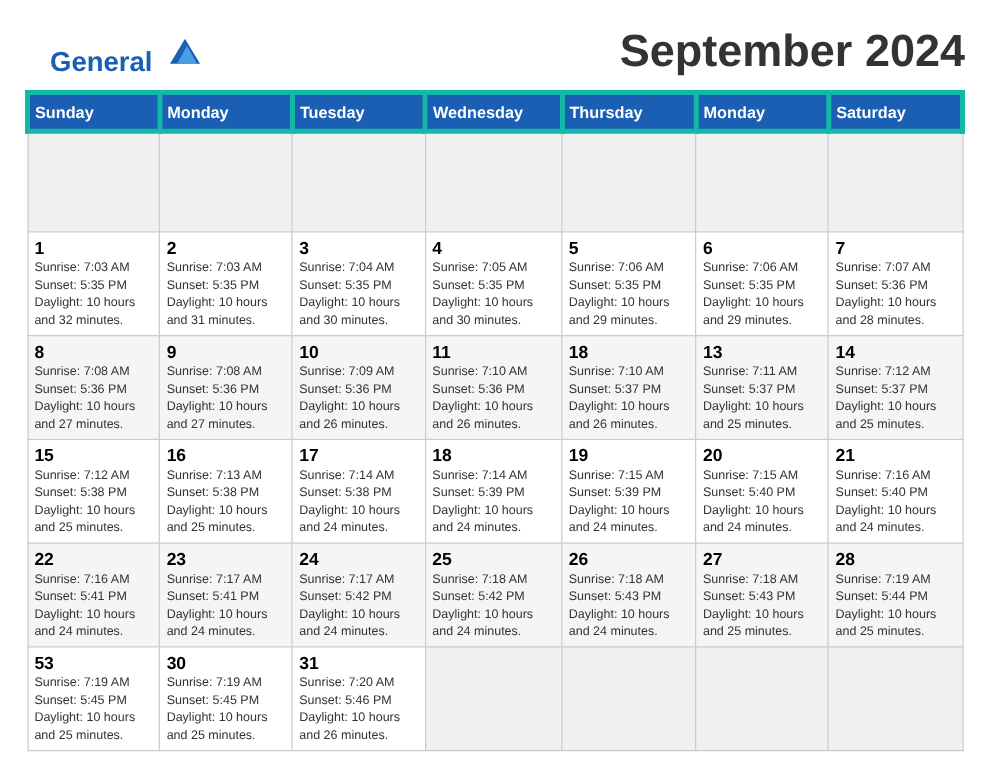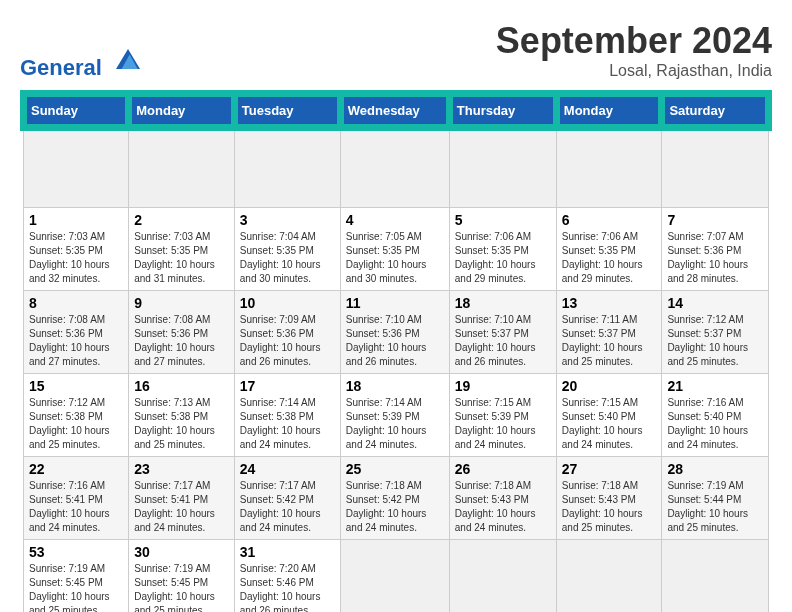--- a/index.html
+++ b/index.html
@@ -5,23 +5,24 @@
     * { box-sizing: border-box; margin: 0; padding: 0; }
     body {
       font-family: Arial, sans-serif;
       background: #fff;
       width: 792px;
       min-height: 612px;
       padding: 20px;
     }
     .header {
       display: flex;
-      align-items: flex-end;
+      align-items: flex-start;
       justify-content: space-between;
       margin-bottom: 10px;
+      margin-left: 20px;
     }
     .logo {
       display: flex;
       align-items: center;
       margin-top: 5px;
     }
     .logo-text {
       font-size: 22px;
       font-weight: bold;
       color: #333;
@@ -52,21 +53,21 @@
       border-collapse: collapse;
       font-size: 11px;
     }
     thead tr th {
       background-color: #1a5fb4;
       color: #fff;
       padding: 6px 4px;
       text-align: left;
       font-size: 13px;
       font-weight: bold;
-      border: 7px solid #14b8a6;
+      border: 4px solid #14b8a6;
     }
     tbody tr td {
       border: 1px solid #ccc;
       vertical-align: top;
       padding: 4px 5px;
       height: 80px;
       width: 113px;
     }
     tbody tr:nth-child(odd) td {
       background-color: #f5f5f5;
@@ -99,21 +100,20 @@
         <span>General</span>
         <svg class="logo-icon" viewBox="0 0 40 35" xmlns="http://www.w3.org/2000/svg">
           <polygon points="5,30 20,5 35,30" fill="#1a5fb4"></polygon>
           <polygon points="12,30 22,12 32,30" fill="#4a9fe0"></polygon>
         </svg>
       </div>
     </div>
   </div>
   <div class="title-block">
     <div class="month-title">September 2024</div>
-    <div class="location">Losal, Rajasthan, India</div>
   </div>
 </div>
 
 <table>
   <thead>
     <tr>
       <th>Sunday</th>
       <th>Monday</th>
       <th>Tuesday</th>
       <th>Wednesday</th>

